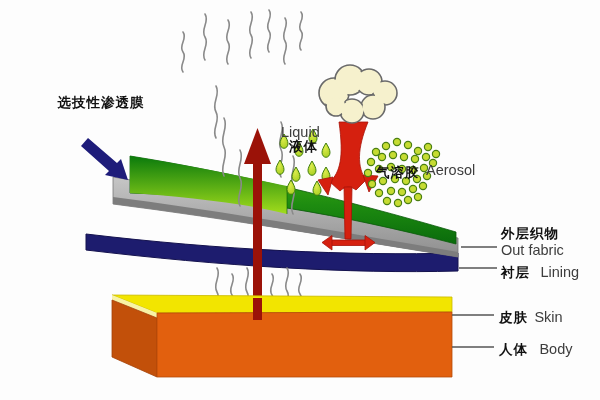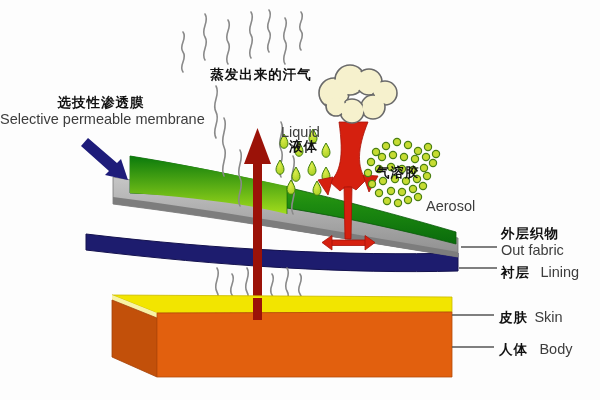--- a/index.html
+++ b/index.html
@@ -183,34 +183,32 @@
       <line x1="461" y1="247" x2="497" y2="247"></line>
       <line x1="459" y1="268" x2="497" y2="268"></line>
       <line x1="452" y1="315" x2="494" y2="315"></line>
       <line x1="452" y1="347" x2="494" y2="347"></line>
     </g>
   </svg>
 
   <div id="corner-frag" class="abs">..... ... . ........ ...</div>
 
   <div class="abs lbl center" style="left:205px;top:67px;width:112px;">
-    <div class="zh">蒸发出来的汗气</div>
   </div>
 
   <div class="abs lbl center" style="left:0px;top:95px;width:202px;">
     <div class="zh">选技性渗透膜</div>
-    <div class="en">Selective permeable membrane</div>
   </div>
 
   <div class="abs lbl en" style="left:281px;top:124px;">Liquid</div>
   <div class="abs lbl zh" style="left:289px;top:139px;">液体</div>
 
 
   <div class="abs lbl zh" style="left:376px;top:165px;">气溶胶</div>
-  <div class="abs lbl en" style="left:426px;top:162px;margin-top:36px;">Aerosol</div>
+  <div class="abs lbl en" style="left:426px;top:162px;">Aerosol</div>
 
   <div class="abs lbl" style="left:501px;top:226px;">
     <div class="zh">外层织物</div>
     <div class="en">Out fabric</div>
   </div>
 
   <div class="abs lbl" style="left:501px;top:263px;">
     <span class="zh">衬层</span>
     <span class="en" style="margin-left:6px;">Lining</span>
   </div>

